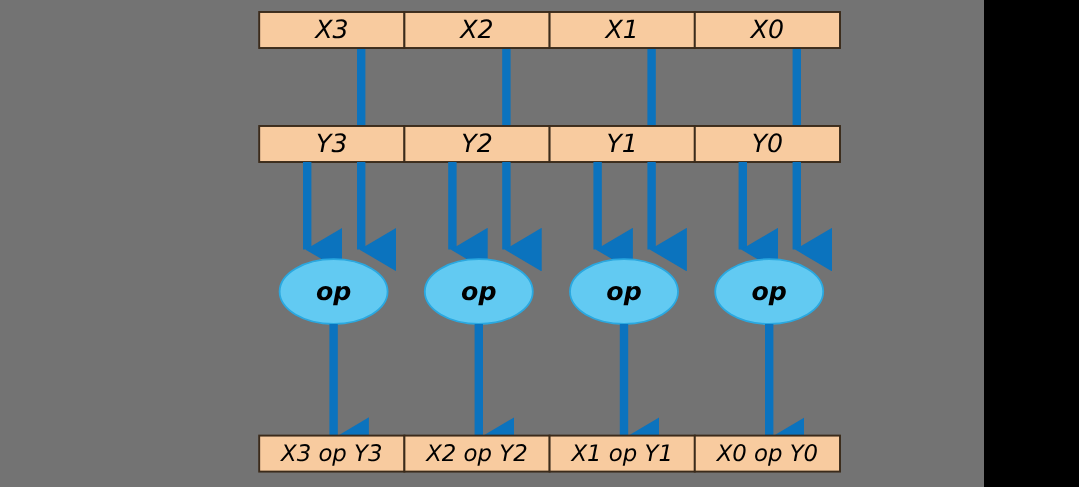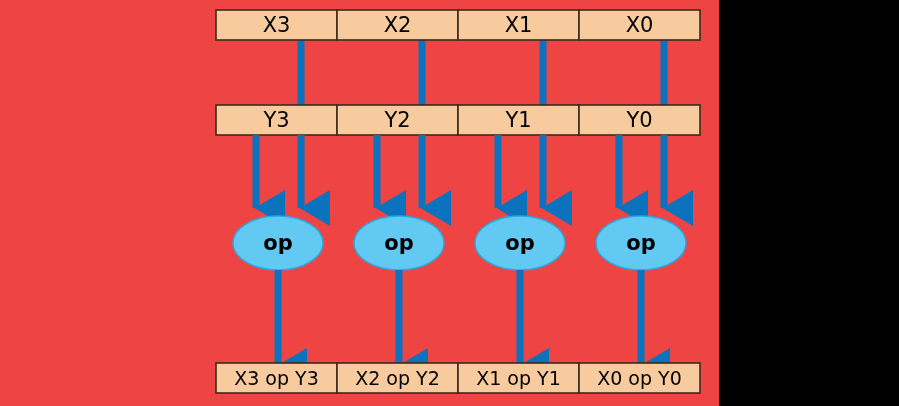--- a/index.html
+++ b/index.html
@@ -6,24 +6,25 @@
   html, body {
     margin: 0;
     padding: 0;
     background: #000000;
   }
   body {
     font-family: "DejaVu Sans", sans-serif;
   }
   #canvas {
     position: relative;
-    width: 719px;
+    width: 820px;
     height: 406px;
-    background: #ef4444;
+    background: #737373;
     overflow: hidden;
+    font-style: italic;
   }
   #diagram-svg {
     position: absolute;
     left: 0;
     top: 0;
     width: 899px;
     height: 406px;
     display: block;
   }
   .cell-text {

